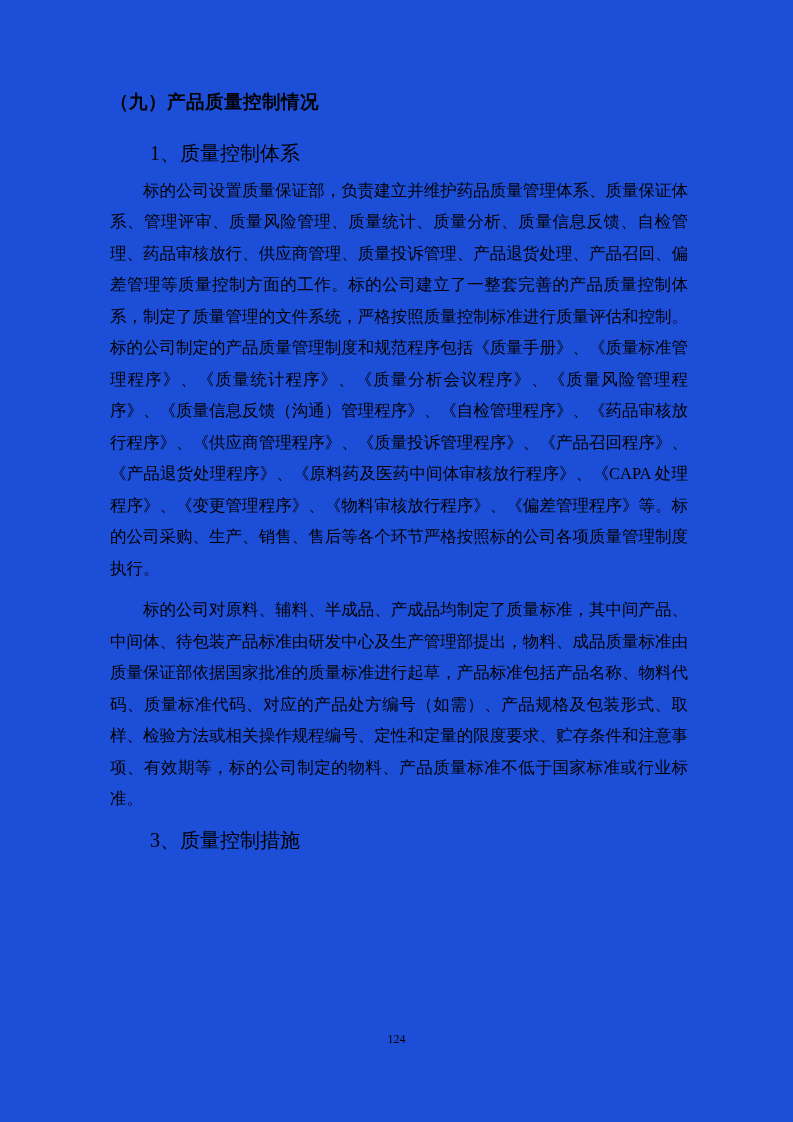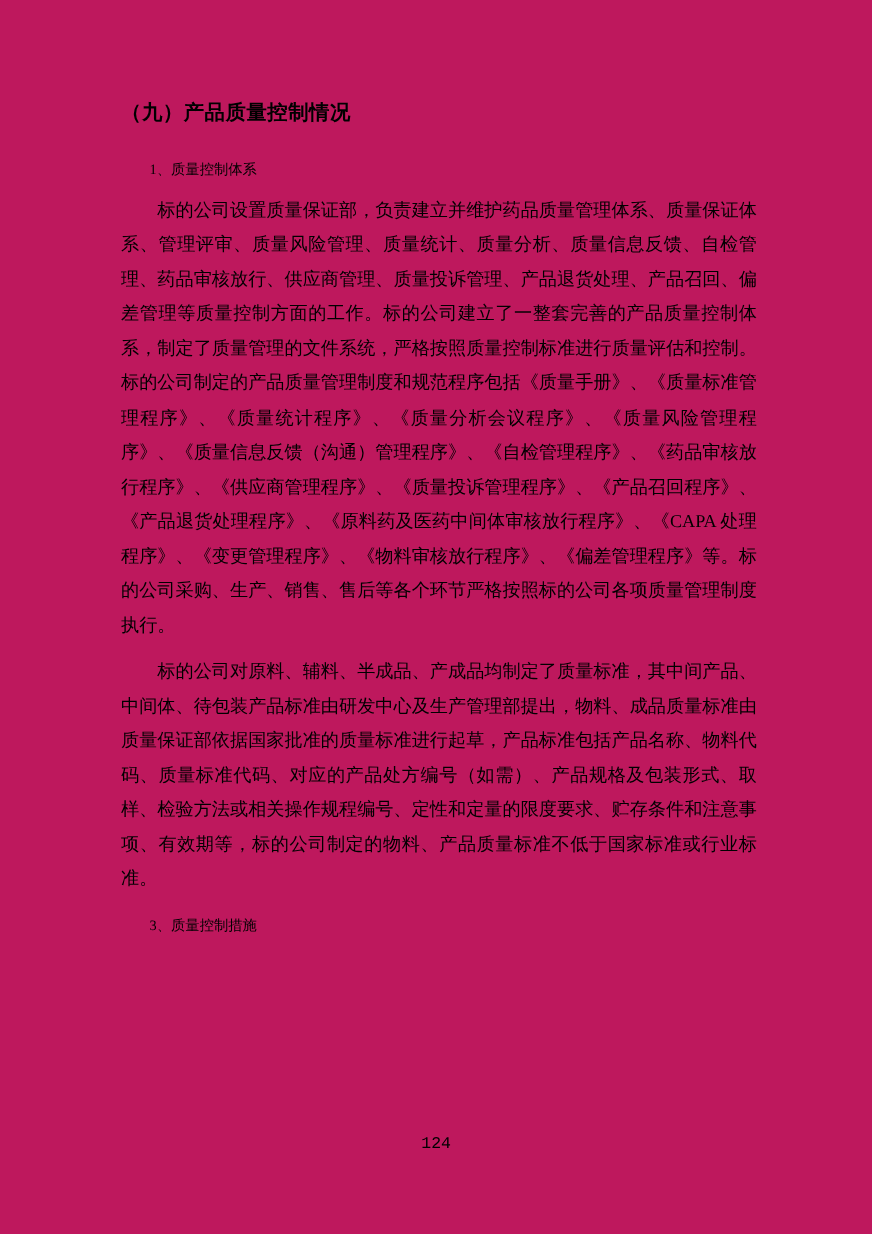--- a/index.html
+++ b/index.html
@@ -6,21 +6,21 @@
     margin: 0;
     padding: 0;
     background: #b0b0b0;
   }
   body {
     font-family: "Liberation Serif", "DejaVu Serif", serif;
   }
   .page {
     width: 793px;
     height: 1122px;
-    background: #be185d;
+    background: #1d4ed8;
     margin: 0 auto;
     position: relative;
     box-sizing: border-box;
     padding: 0;
     overflow: hidden;
   }
   .page-inner {
     position: absolute;
     left: 110px;
     top: 88px;
@@ -29,44 +29,44 @@
   h1.doc-heading {
     font-family: "Liberation Sans", "DejaVu Sans", sans-serif;
     font-size: 18.5px;
     font-weight: bold;
     margin: 0 0 22px 0;
     letter-spacing: 0.5px;
     color: #000;
     line-height: 1.5;
   }
   p.sub-heading {
-    font-size: 13px;
+    font-size: 20px;
     line-height: 31px;
     margin: 10px 0 6px 0;
     color: #000;
     text-indent: 2em;
   }
   p.body-para {
     font-size: 16.5px;
     line-height: 31.5px;
     margin: 0 0 10px 0;
     text-align: justify;
     text-justify: inter-ideograph;
     color: #000;
     text-indent: 2em;
   }
   .page-number {
     position: absolute;
     left: 0;
     right: 0;
     top: 1032px;
     text-align: center;
-    font-size: 15px;
+    font-size: 12px;
     color: #000;
-    font-family: Liberation Mono, monospace;
+    font-family: Liberation Serif, serif;
   }
 </style>
 </head>
 <body>
 
 <div class="page">
   <div class="page-inner">
 
     <h1 class="doc-heading">（九）产品质量控制情况</h1>
 

